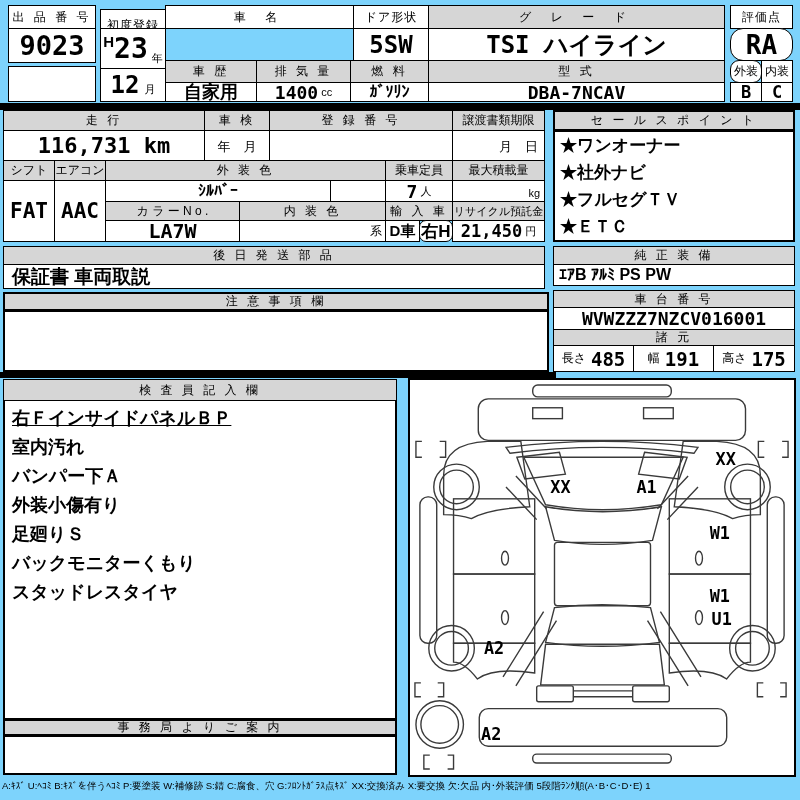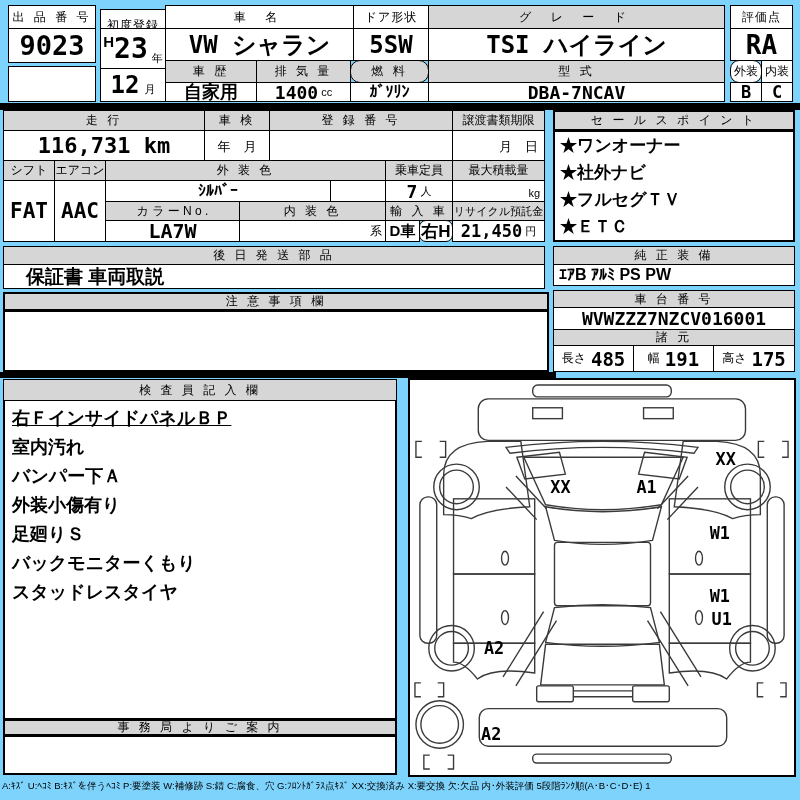--- a/index.html
+++ b/index.html
@@ -38,45 +38,44 @@
     <span style="font-size:15px;font-weight:bold;align-self:flex-start;margin-top:4px;">H</span>
       <span class="num" style="font-size:28px;">23</span>
       <span style="font-size:11px;align-self:flex-end;margin:0 0 2px 4px;">年</span>
   </div>
   <div class="c" style="left:100px;top:68px;width:66px;height:34px;">
     <span class="num" style="font-size:24px;">12</span>
       <span style="font-size:11px;align-self:flex-end;margin:0 0 4px 5px;">月</span>
   </div>
 
   <div class="c hw" style="left:165px;top:5px;width:189px;height:24px;letter-spacing:8px;">車 名</div>
-  <div class="c big" style="left:165px;top:28px;width:189px;height:33px;">VW シャラン</div>
 
   <div class="c hw" style="left:353px;top:5px;width:76px;height:24px;letter-spacing:1px;">ドア形状</div>
   <div class="c big" style="left:353px;top:28px;width:76px;height:33px;">5SW</div>
 
   <div class="c h" style="left:428px;top:5px;width:297px;height:24px;letter-spacing:8px;">グ レ ー ド</div>
   <div class="c big" style="left:428px;top:28px;width:297px;height:33px;">TSI ハイライン</div>
 
   <div class="c h" style="left:165px;top:60px;width:92px;height:23px;">車 歴</div>
   <div class="c" style="left:165px;top:82px;width:92px;height:20px;font-weight:bold;font-size:18px;">自家用</div>
 
   <div class="c h" style="left:256px;top:60px;width:95px;height:23px;">排 気 量</div>
   <div class="c" style="left:256px;top:82px;width:95px;height:20px;">
     <span class="num" style="font-size:18px;">1400</span>
       <span class="unit">cc</span>
   </div>
 
-  <div class="c h" style="left:350px;top:60px;width:79px;height:23px;border-radius:10px;">燃 料</div>
+  <div class="c h" style="left:350px;top:60px;width:79px;height:23px;">燃 料</div>
   <div class="c" style="left:350px;top:82px;width:79px;height:20px;font-weight:bold;font-size:16px;">ｶﾞｿﾘﾝ</div>
 
   <div class="c h" style="left:428px;top:60px;width:297px;height:23px;">型 式</div>
   <div class="c num" style="left:428px;top:82px;width:297px;height:20px;font-size:18px;">DBA-7NCAV</div>
 
   <div class="c hw" style="left:730px;top:5px;width:63px;height:24px;letter-spacing:1px;">評価点</div>
-  <div class="c num" style="left:730px;top:28px;width:63px;height:33px;font-size:26px;">RA</div>
+  <div class="c num" style="left:730px;top:28px;width:63px;height:33px;font-size:26px;border-radius:13px;">RA</div>
   <div class="c hw" style="left:730px;top:60px;width:32px;height:23px;letter-spacing:0;border-radius:9px;">外装</div>
   <div class="c hw" style="left:761px;top:60px;width:32px;height:23px;letter-spacing:0;">内装</div>
   <div class="c num" style="left:730px;top:82px;width:32px;height:20px;font-size:17px;">B</div>
   <div class="c num" style="left:761px;top:82px;width:32px;height:20px;font-size:17px;">C</div>
 
   <div class="band" style="left:0;top:103px;width:800px;height:7px;"></div>
 
   <div class="c h" style="left:3px;top:110px;width:202px;height:21px;">走 行</div>
   <div class="c num" style="left:3px;top:130px;width:202px;height:31px;font-size:22px;">116,731 km</div>
 
@@ -121,21 +120,21 @@
 
   <div class="c h b2" style="left:553px;top:110px;width:242px;height:21px;">セ ー ル ス ポ イ ン ト</div>
   <div class="c b2" style="left:553px;top:130px;width:242px;height:112px;flex-direction:column;align-items:stretch;justify-content:flex-start;">
     <div class="salesline">★ワンオーナー</div>
     <div class="salesline">★社外ナビ</div>
     <div class="salesline">★フルセグＴＶ</div>
     <div class="salesline">★ＥＴＣ</div>
   </div>
 
   <div class="c h" style="left:3px;top:246px;width:542px;height:19px;">後 日 発 送 部 品</div>
-  <div class="c left" style="left:3px;top:264px;width:542px;height:25px;font-weight:bold;font-size:19px;padding-left:22px;">保証書 車両取説</div>
+  <div class="c left" style="left:3px;top:264px;width:542px;height:25px;font-weight:bold;font-size:19px;padding-left:8px;">保証書 車両取説</div>
 
   <div class="c h" style="left:553px;top:246px;width:242px;height:19px;">純 正 装 備</div>
   <div class="c left" style="left:553px;top:264px;width:242px;height:22px;font-weight:bold;font-size:16px;padding-left:5px;">ｴｱB ｱﾙﾐ PS PW</div>
 
   <div class="c h b2" style="left:3px;top:292px;width:546px;height:19px;">注 意 事 項 欄</div>
   <div class="c b2" style="left:3px;top:310px;width:546px;height:62px;"></div>
 
   <div class="c h" style="left:553px;top:290px;width:242px;height:18px;">車 台 番 号</div>
   <div class="c num" style="left:553px;top:307px;width:242px;height:23px;font-size:18px;">WVWZZZ7NZCV016001</div>
   <div class="c h" style="left:553px;top:329px;width:242px;height:17px;">諸 元</div>

